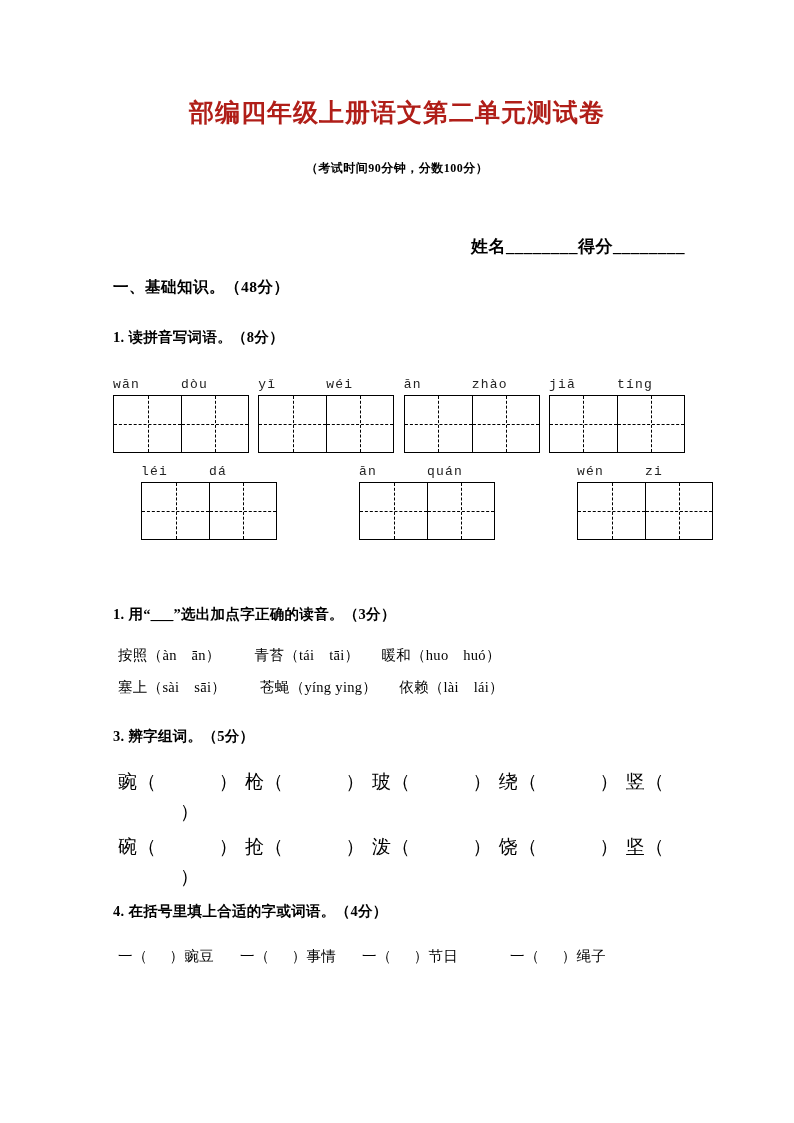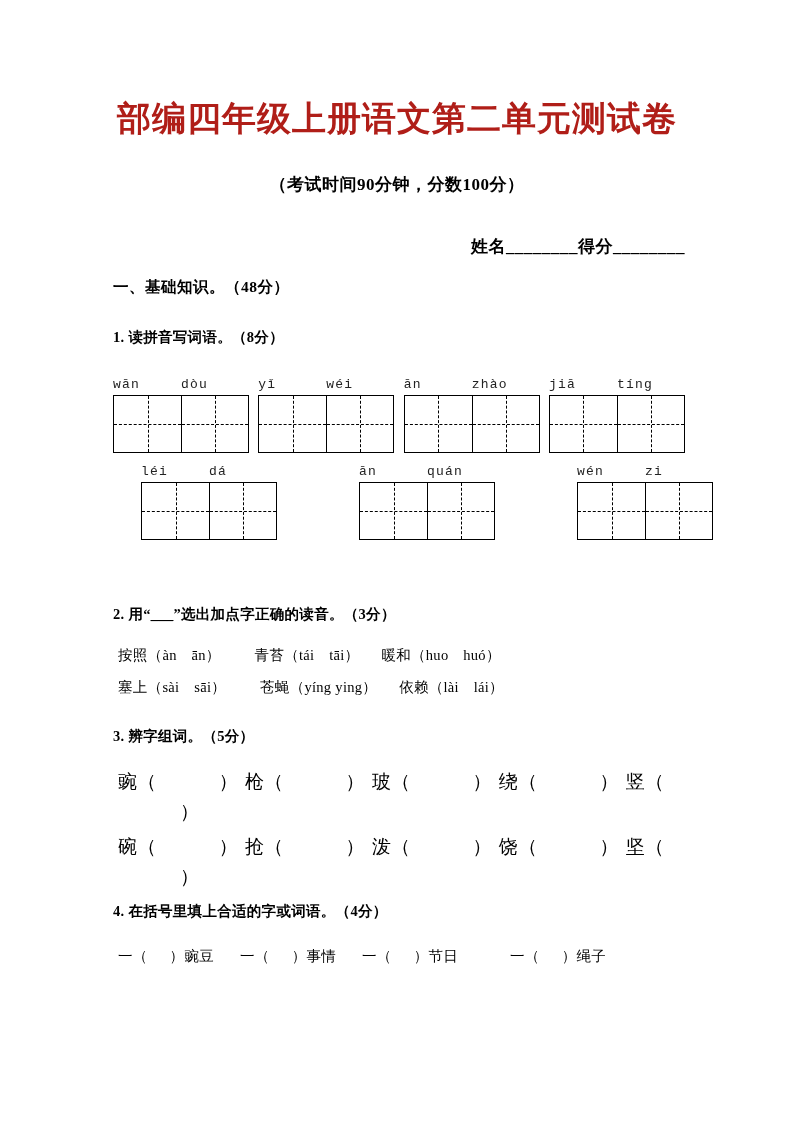--- a/index.html
+++ b/index.html
@@ -23,35 +23,34 @@
     padding: 0;
     box-sizing: border-box;
   }
 
   
   .doc-title {
     position: absolute;
     left: 0; top: 96px;
     width: 794px;
     text-align: center;
-    font-size: 34px;
+    font-size: 25px;
     font-weight: bold;
     letter-spacing: 1px;
     color: #b01e18;
     font-family: "Liberation Serif", "DejaVu Serif", serif;
   }
   .subtitle {
     position: absolute;
     left: 0; top: 160px;
     width: 794px;
     text-align: center;
-    font-size: 17px;
+    font-size: 12px;
     font-weight: bold;
     letter-spacing: 0.5px;
-    margin-top: 13px;
   }
   .name-score {
     position: absolute;
     right: 109px; top: 215px;
     font-size: 17px;
     font-weight: bold;
     letter-spacing: 0.5px;
     white-space: nowrap;
     margin-top: 20px;
   }
@@ -260,21 +259,21 @@
         <span class="pinyin-cell">zi</span>
       </div>
       <div class="tian-pair">
         <div class="tian-cell"></div>
         <div class="tian-cell"></div>
       </div>
     </div>
   </div>
 
   <div class="q-head" style="top:605px;">
-    <span>2. 用“</span><span class="underline-tok">___</span><span>”选出加点字正确的读音。（3分）</span>
+    <span>1. 用“</span><span class="underline-tok">___</span><span>”选出加点字正确的读音。（3分）</span>
   </div>
 
   <div class="opt-line" style="top:646px;">
     <span class="opt-item"><span>按照</span><span>（àn　ān）</span></span><span class="gap-lg"></span><span class="opt-item"><span>青苔</span><span>（tái　tāi）</span></span><span class="gap-md"></span><span class="opt-item"><span>暖和</span><span>（huo　huó）</span></span>
   </div>
 
   <div class="opt-line" style="top:678px;">
     <span class="opt-item"><span>塞上</span><span>（sài　sāi）</span></span><span class="gap-lg"></span><span class="opt-item"><span>苍蝇</span><span>（yíng ying）</span></span><span class="gap-md"></span><span class="opt-item"><span>依赖</span><span>（lài　lái）</span></span>
   </div>
 

